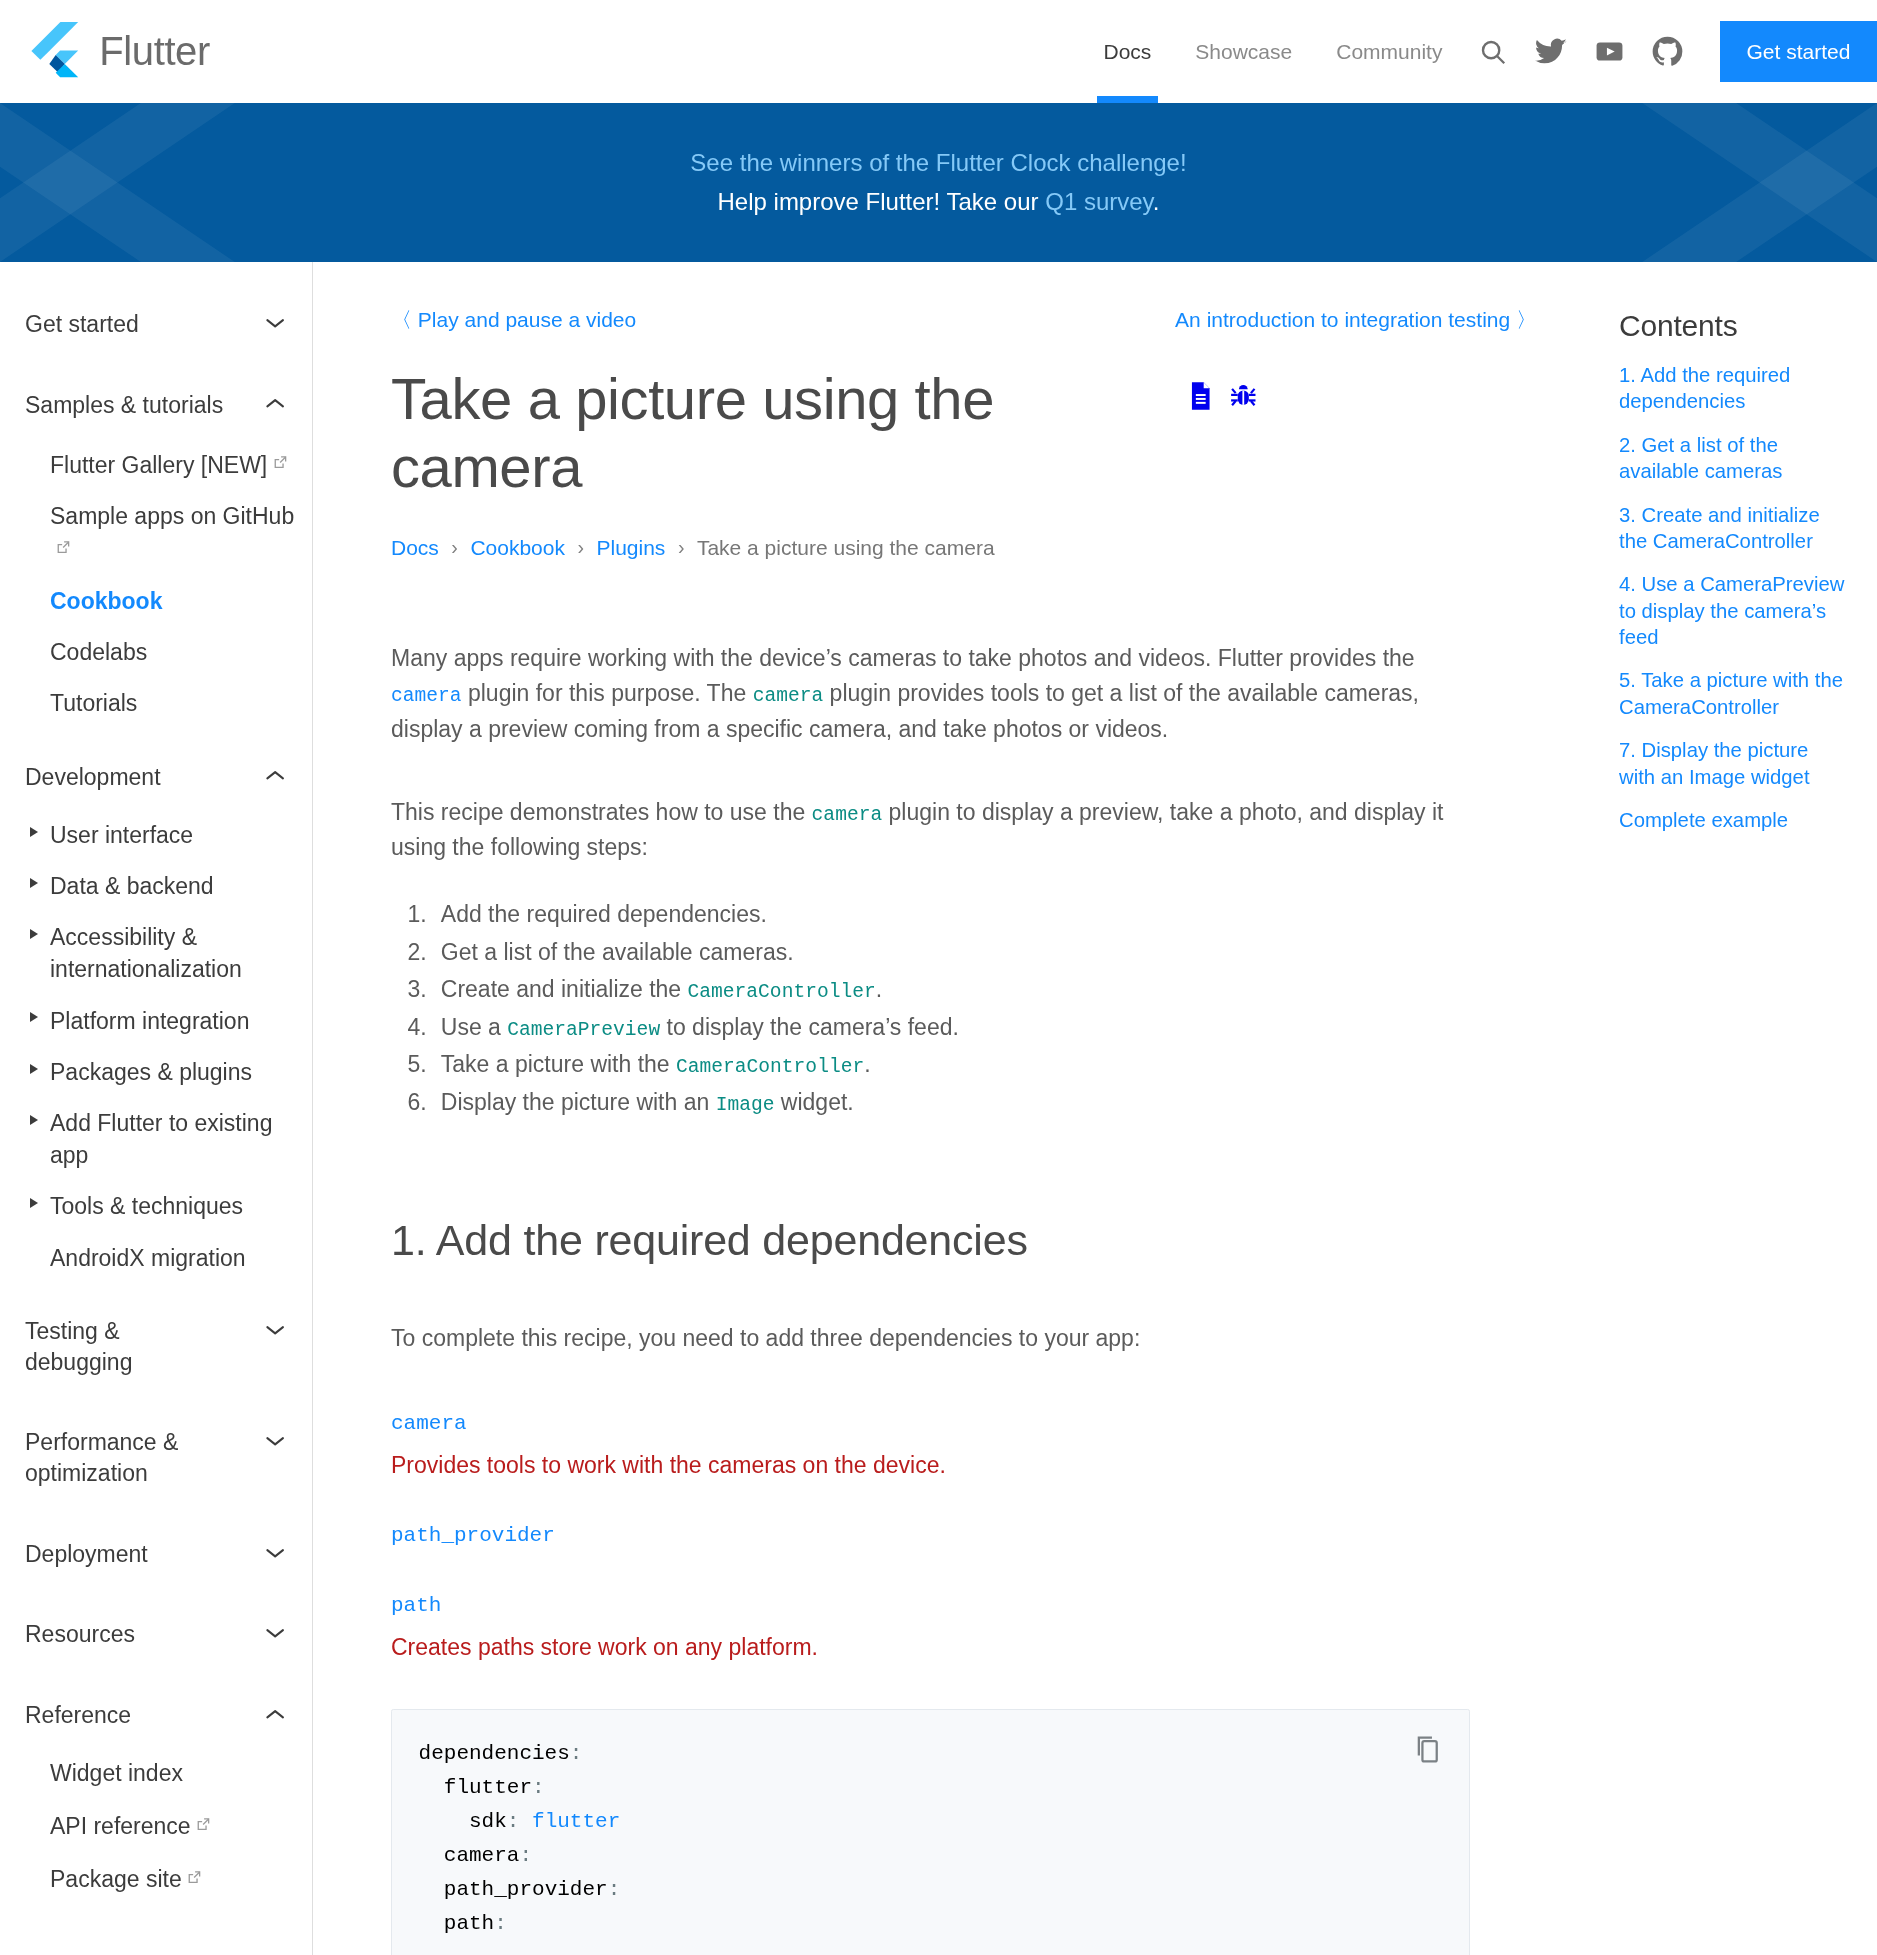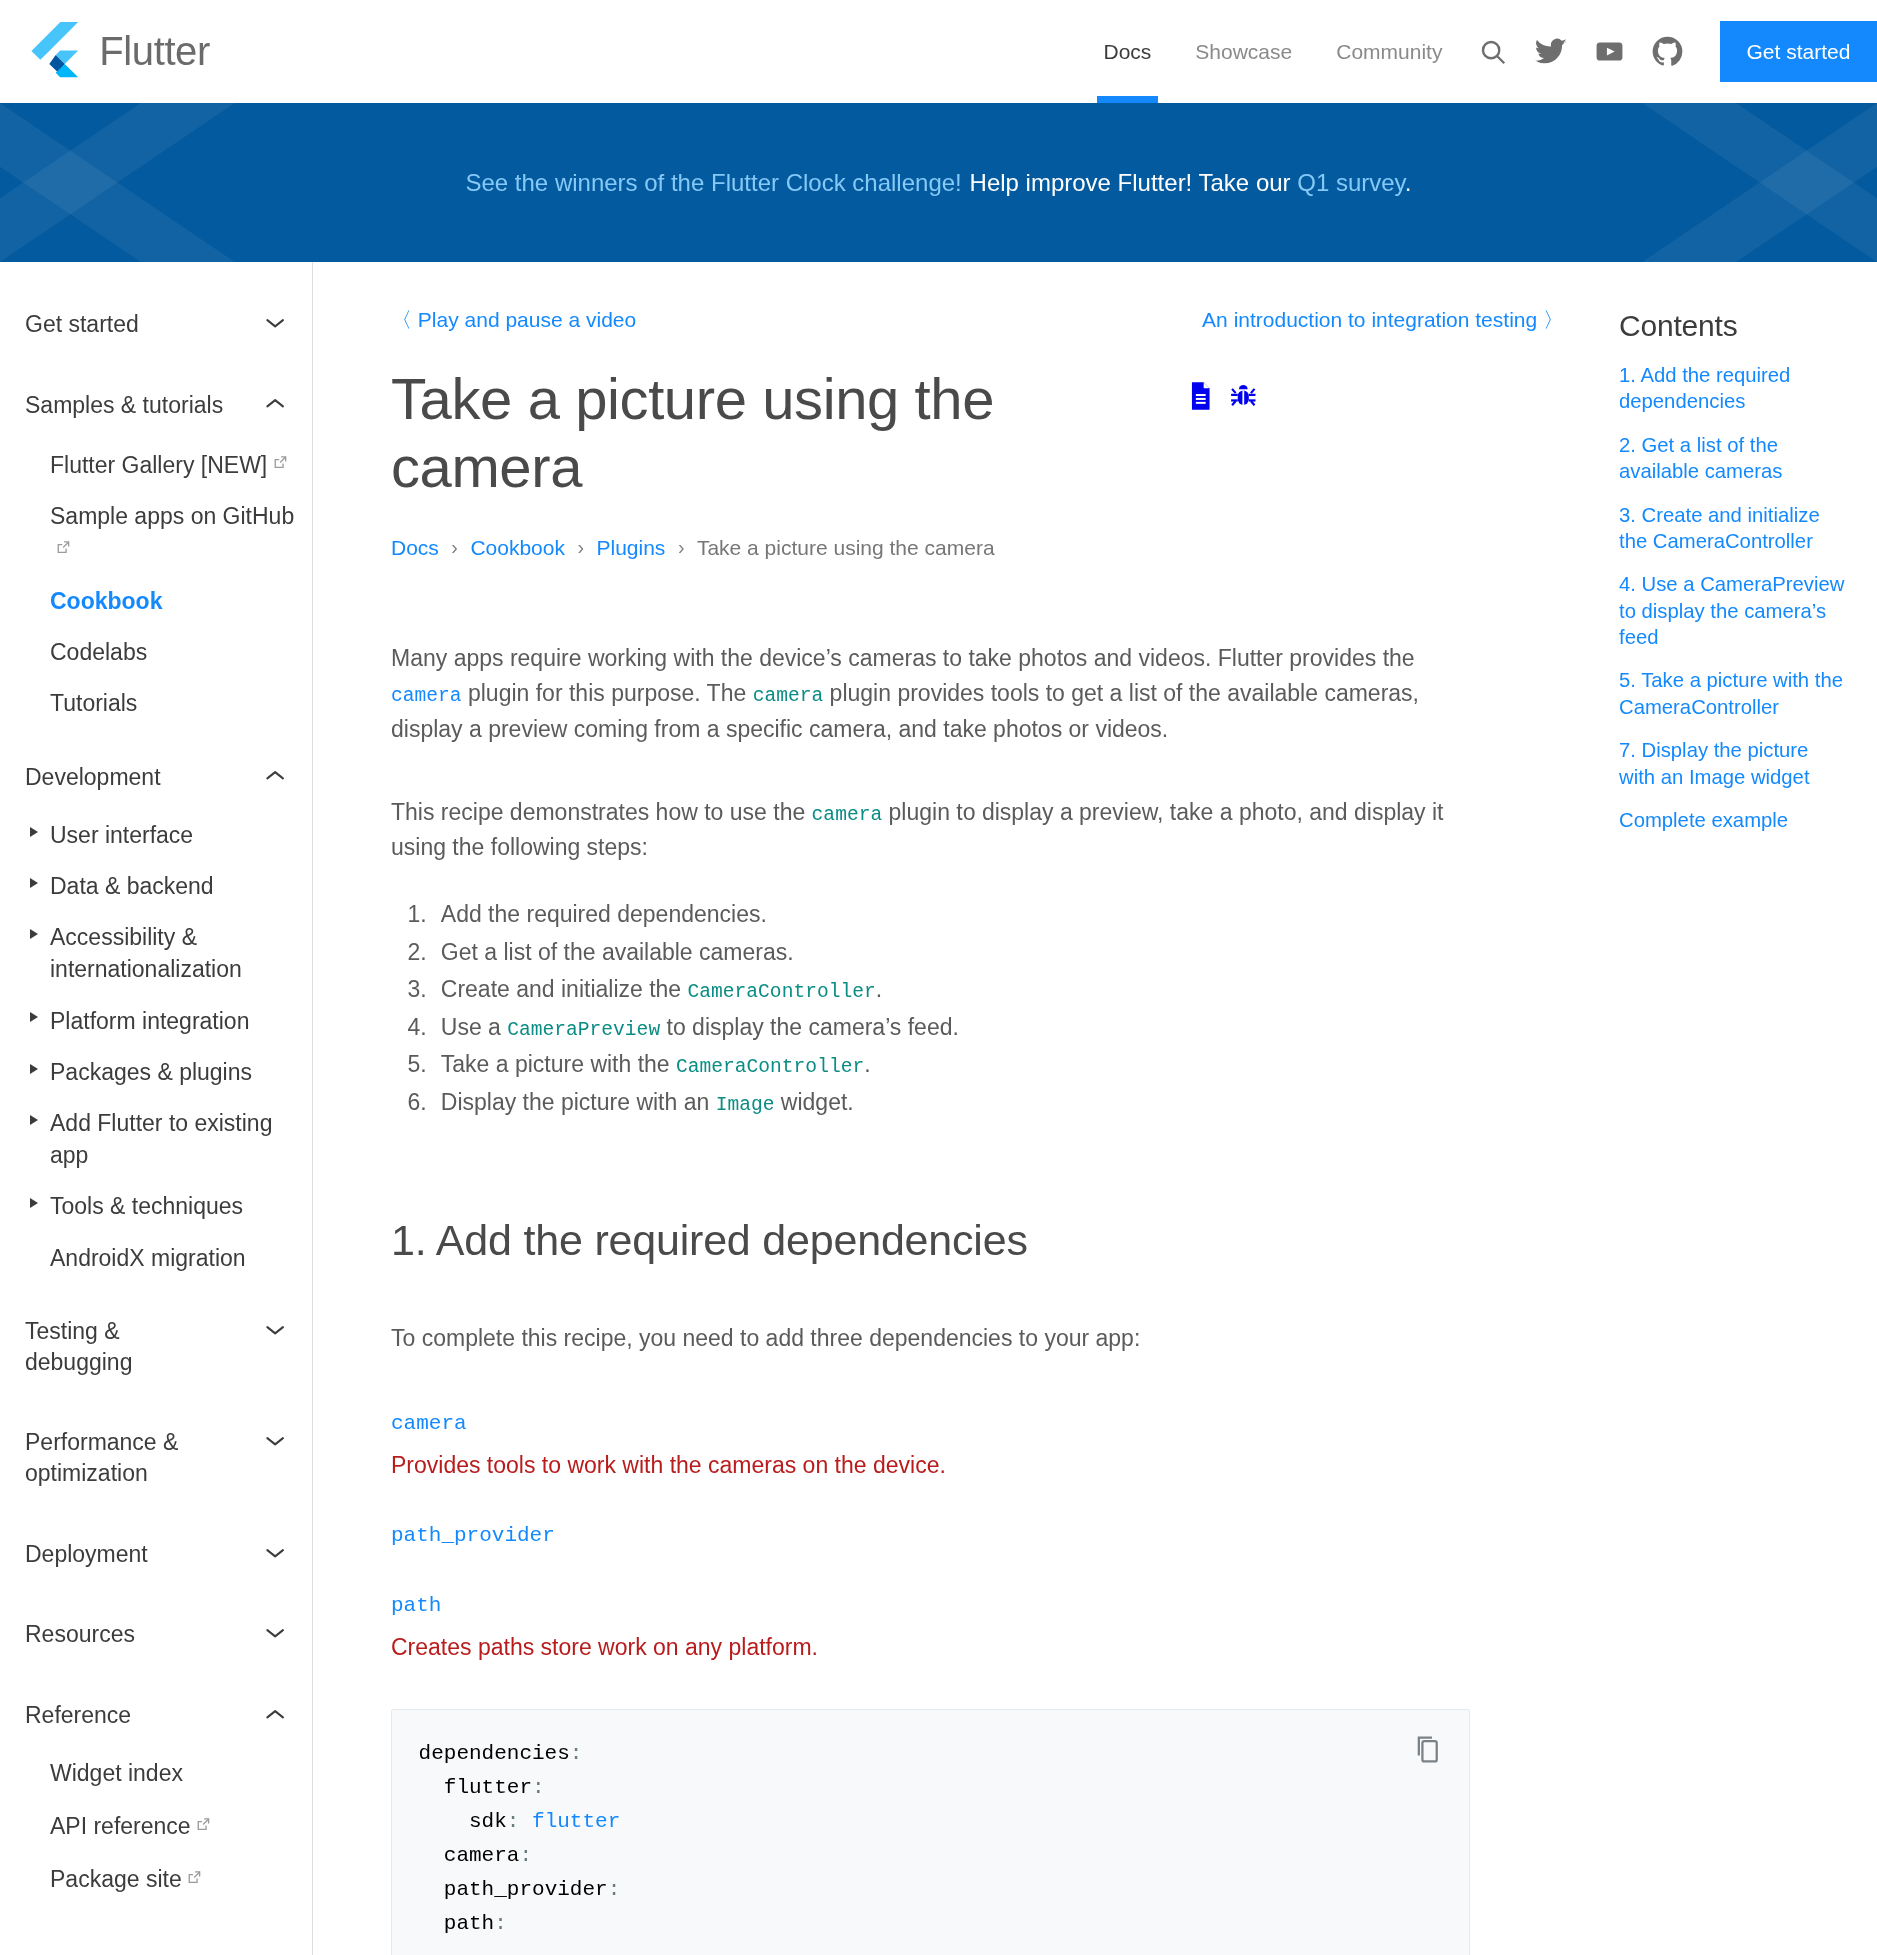--- a/index.html
+++ b/index.html
@@ -88,21 +88,21 @@
     white-space: nowrap;
   }
 
   
   .banner {
     background: #045a9e;
     height: 159px;
     position: relative;
     overflow: hidden;
     display: flex;
-    flex-direction: row;
+    flex-direction: column;
     align-items: center;
     justify-content: center;
     gap: 7.8px;
   }
   .banner-deco { position: absolute; top: 0; height: 159px; width: 548px; opacity: 1; }
   .banner-deco.left  { left: -94px; }
   .banner-deco.right { right: -94px; transform: scaleX(-1); }
 
   .banner-row {
     position: relative;
@@ -305,20 +305,21 @@
     background: none; border: none; cursor: pointer;
     color: #7b8185;
     padding: 0;
   }
 
   
   .toc {
     width: 258px;
     flex: 0 0 258px;
     padding: 47px 31px 47px 0;
+    margin-left: 27px;
   }
   .toc h3 {
     font-size: 30px;
     font-weight: 400;
     color: #3c3c3c;
     margin-bottom: 19px;
     letter-spacing: -0.2px;
   }
   .toc a {
     display: block;

